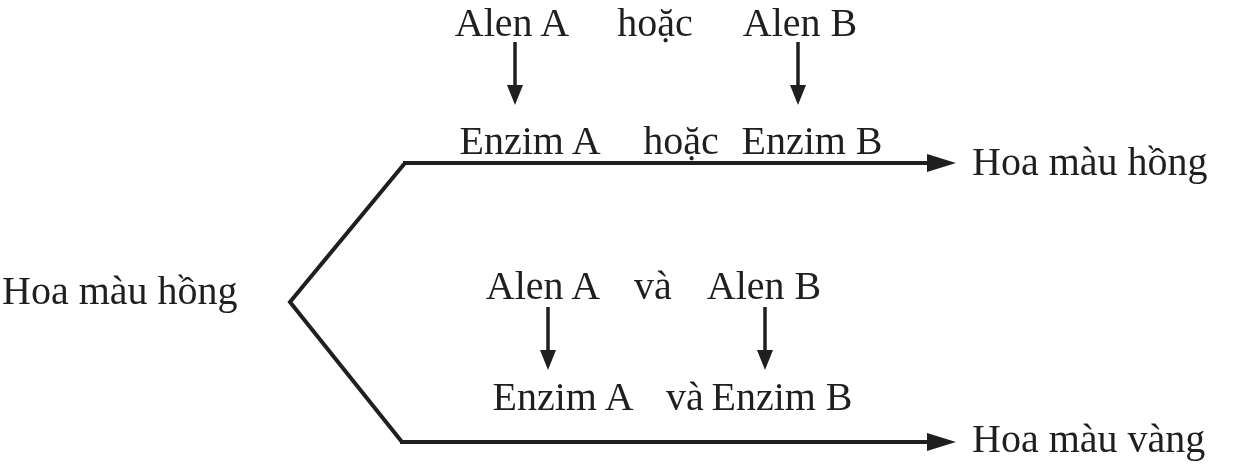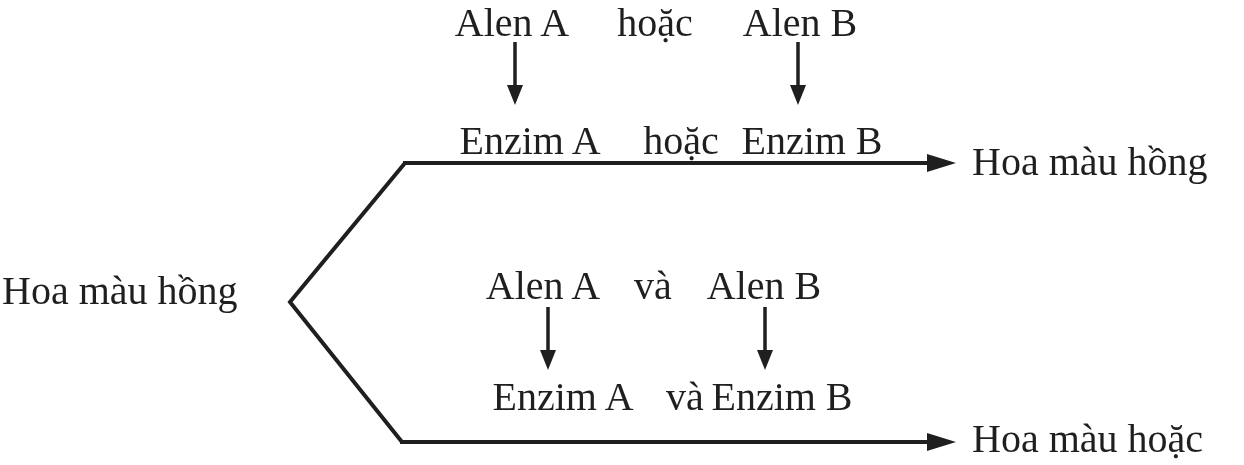--- a/index.html
+++ b/index.html
@@ -81,15 +81,15 @@
   <span class="lbl" style="left:972px; top:142px;">Hoa màu hồng</span>
 
   <span class="lbl ctr" style="left:543px; top:266px;">Alen A</span>
   <span class="lbl ctr" style="left:653px; top:266px;">và</span>
   <span class="lbl ctr" style="left:764px; top:266px;">Alen B</span>
 
   <span class="lbl ctr" style="left:563px; top:377px;">Enzim A</span>
   <span class="lbl ctr" style="left:685px; top:377px;">và</span>
   <span class="lbl ctr" style="left:782px; top:377px;">Enzim B</span>
 
-  <span class="lbl" style="left:972px; top:419px;">Hoa màu hoặc</span>
+  <span class="lbl" style="left:972px; top:419px;">Hoa màu vàng</span>
 
 </div>
 
 </body></html>

